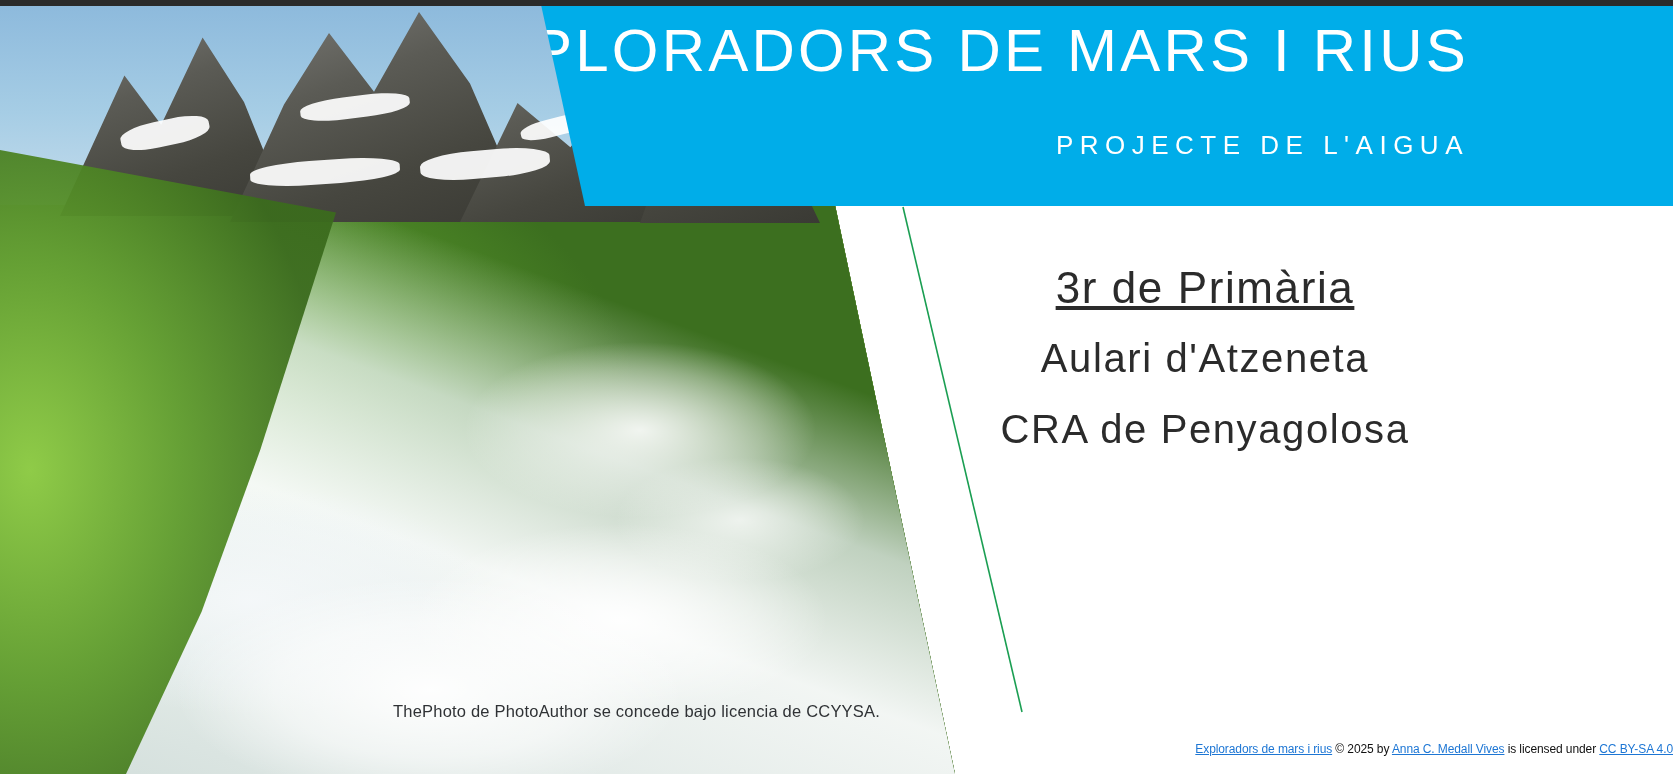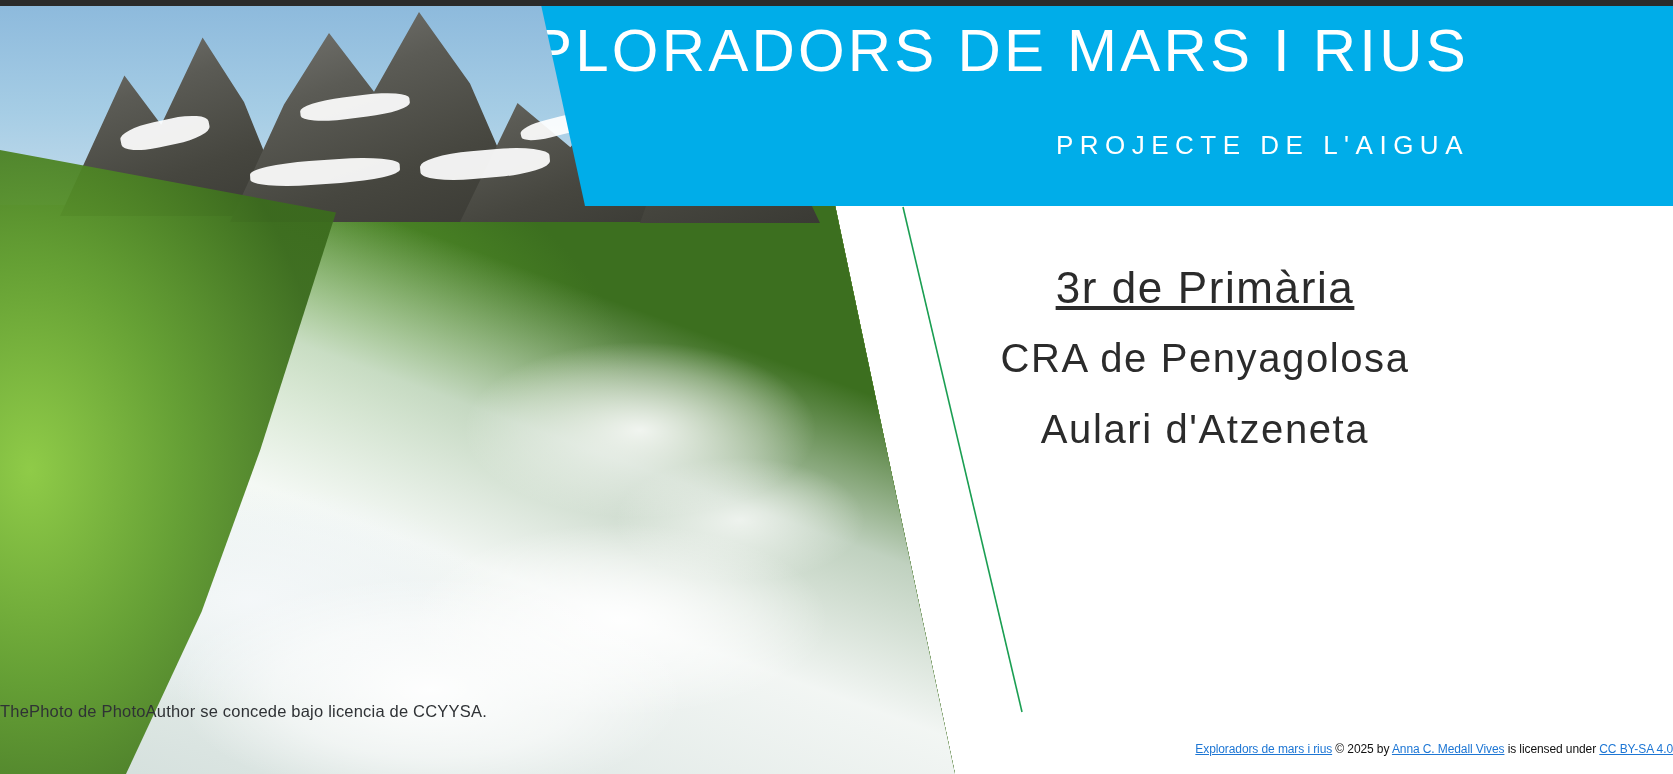--- a/index.html
+++ b/index.html
@@ -105,21 +105,21 @@
     clip-path: polygon(0 0, 80% 10%, 62% 48%, 48% 74%, 30% 100%, 0 100%);
     opacity: 0.95;
   }
 
   
   .photo-caption {
     position: absolute;
     left: 0;
     top: 702px;
     width: 880px;
-    text-align: left;
+    text-align: right;
     font-size: 16.5px;
     color: #2f3235;
     letter-spacing: 0.2px;
     z-index: 20;
     white-space: nowrap;
   }
 
   
   .banner {
     position: absolute;
@@ -231,19 +231,19 @@
     <line x1="903" y1="207" x2="1022" y2="712" stroke="#1a9e52" stroke-width="1.6"></line>
   </svg>
 
   <div class="banner">
     <div class="banner-title">EXPLORADORS DE MARS I RIUS</div>
     <div class="banner-subtitle">PROJECTE DE L'AIGUA</div>
   </div>
 
   <div class="body-block">
     <div class="body-line line-1">3r de Primària</div>
+    <div class="body-line line-3">Aulari d'Atzeneta</div>
     <div class="body-line line-2">CRA de Penyagolosa</div>
-    <div class="body-line line-3">Aulari d'Atzeneta</div>
   </div>
 
   <div class="license"><a href="#" class="lnk">Exploradors de mars i rius</a><span class="plain"> © 2025 by</span> <a href="#" class="lnk">Anna C. Medall Vives</a><span class="plain"> is licensed under</span> <a href="#" class="lnk">CC BY-SA 4.0</a></div>
 
 </div>
 
 </body></html>

